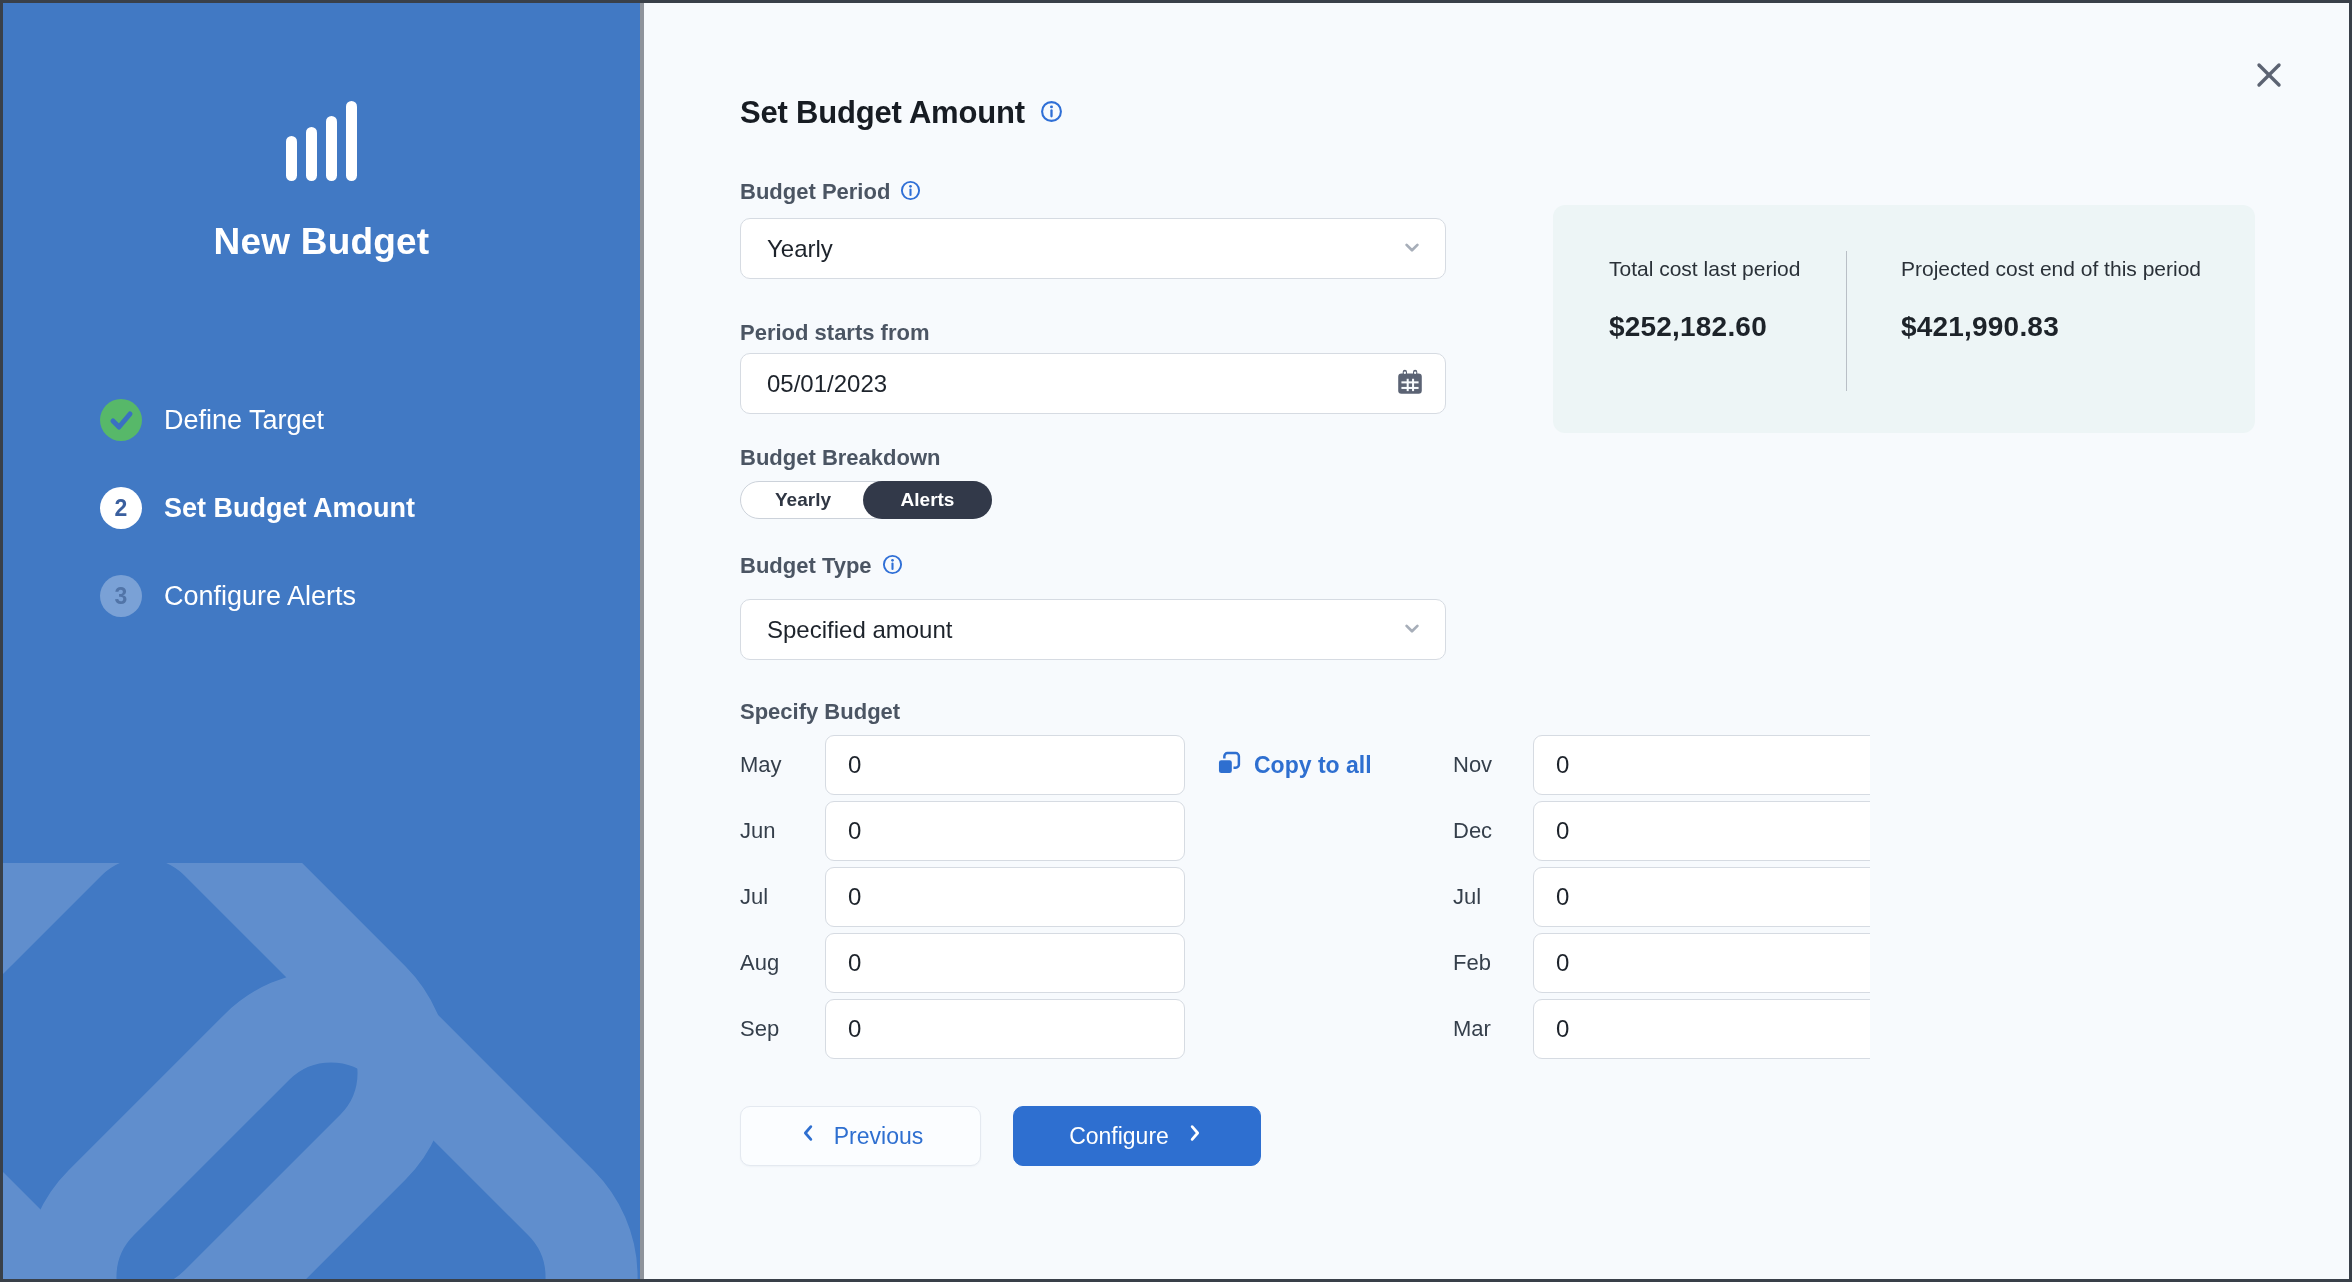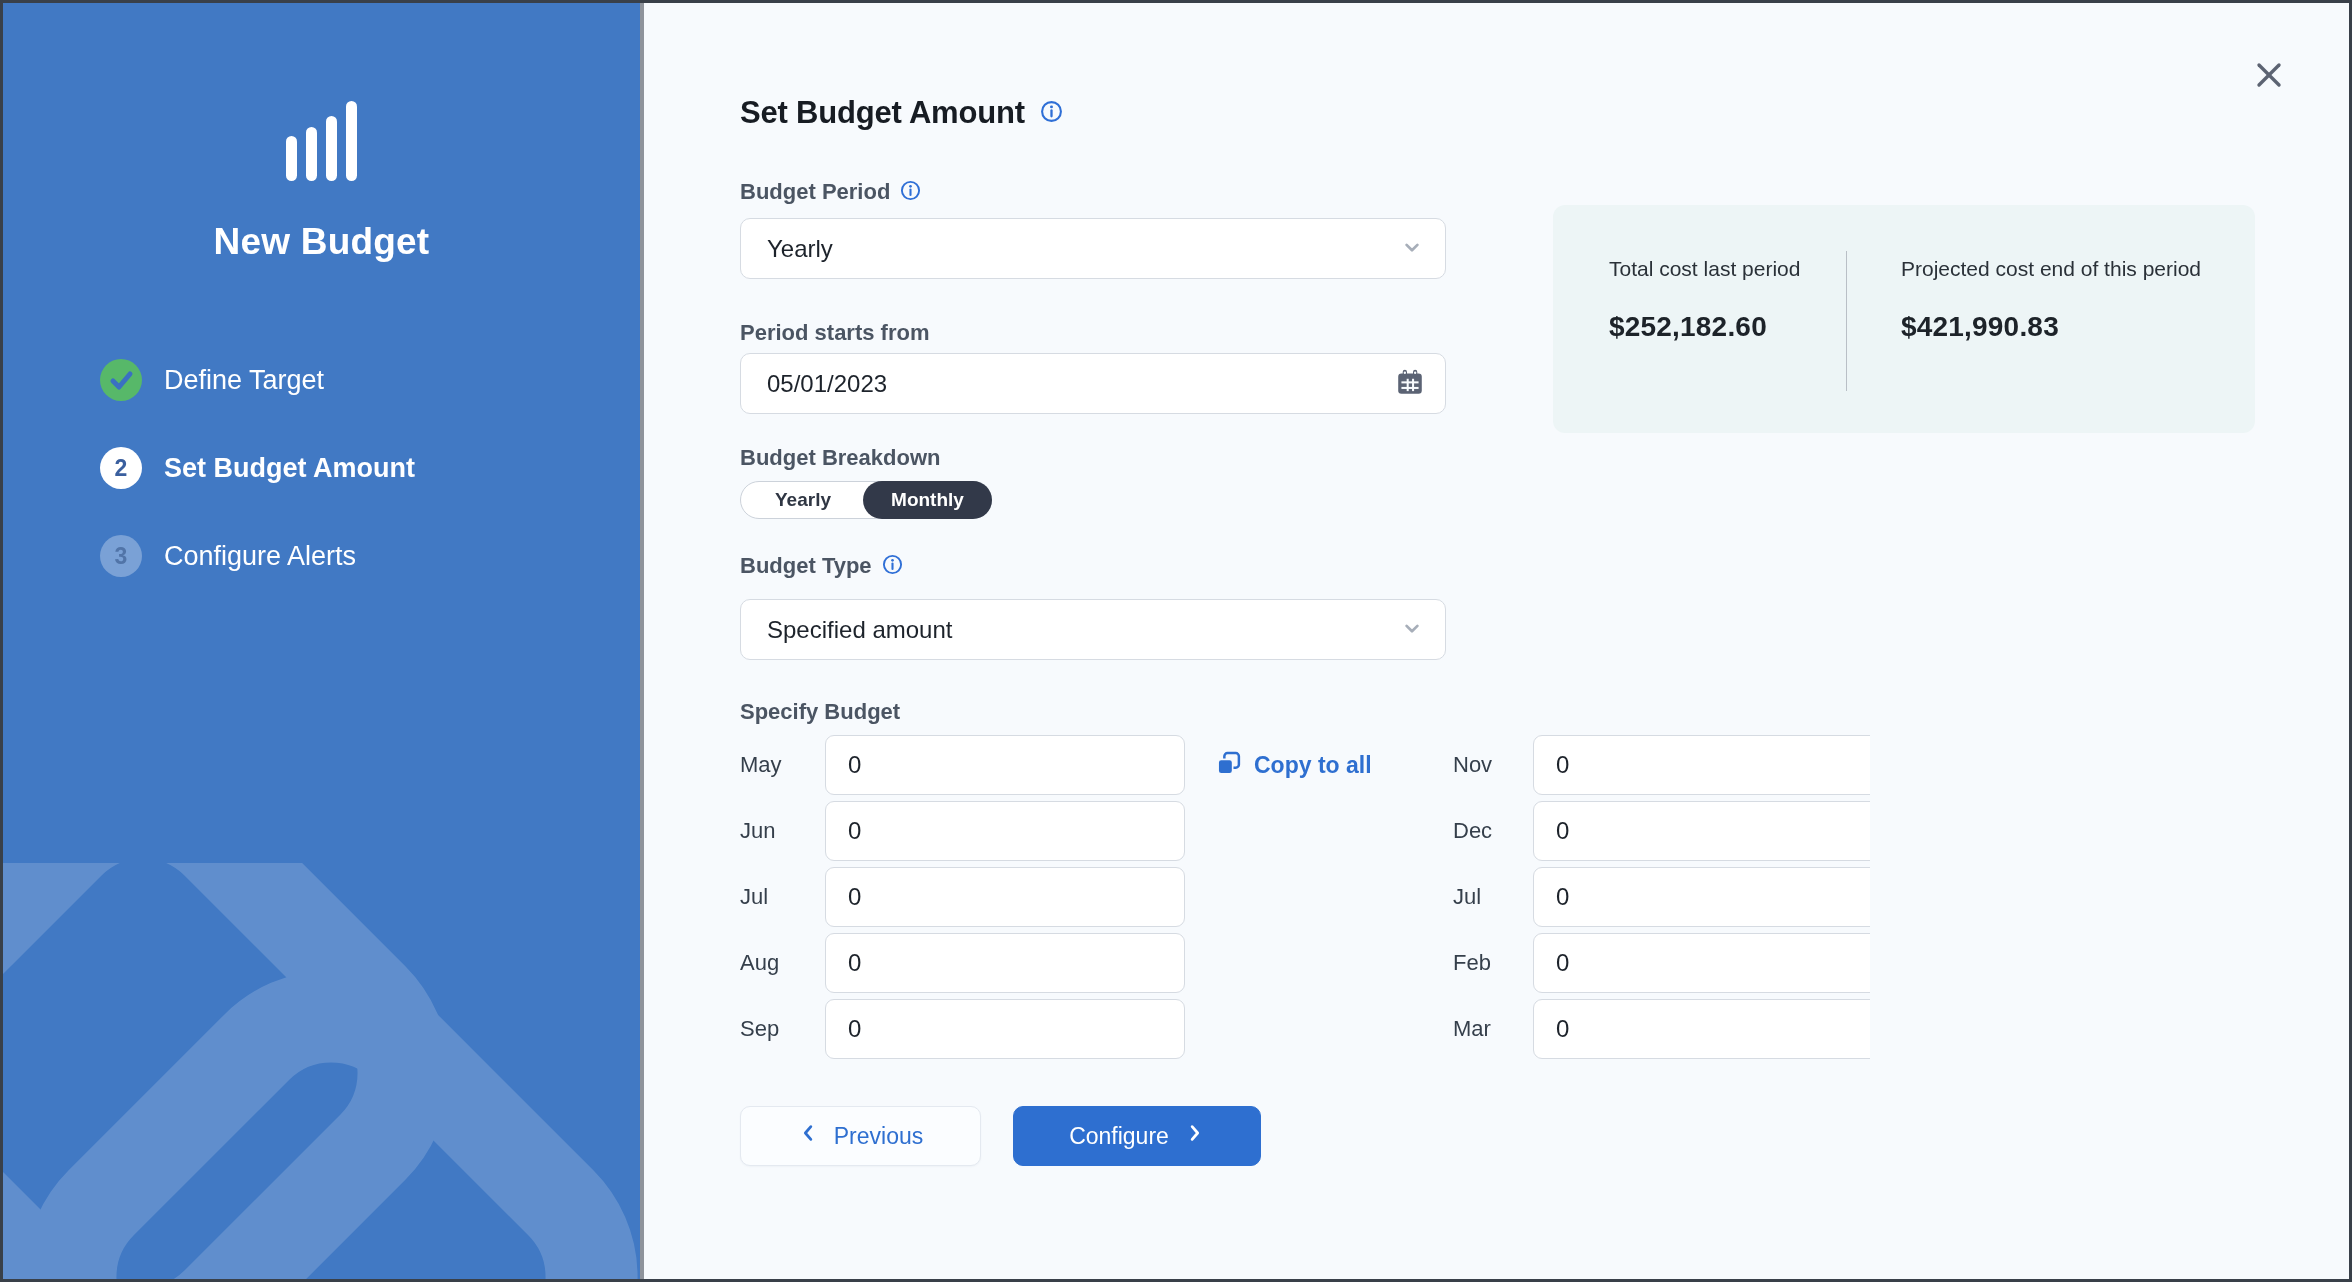--- a/index.html
+++ b/index.html
@@ -22,21 +22,21 @@
     color:#fff;
   }
   .watermark { position:absolute; left:-110px; top:860px; pointer-events:none; }
   .logo { position:absolute; top:98px; left:0; width:100%; display:flex; justify-content:center; align-items:flex-end; height:80px; }
   .logo svg { display:block; }
   .sidebar-title {
     position:absolute; top:218px; left:0; width:100%;
     text-align:center; font-size:37px; font-weight:700; letter-spacing:.2px;
   }
   .steps { position:absolute; top:356px; left:97px; }
-  .step { display:flex; align-items:center; margin-bottom:46px; height:42px; }
+  .step { display:flex; align-items:center; margin-bottom:46px; height:42px;margin-top:40px; }
   .step-circle {
     width:42px; height:42px; border-radius:50%; flex:0 0 42px;
     display:flex; align-items:center; justify-content:center;
     font-size:23px; font-weight:700;
   }
   .step-circle.complete { background:#57b869; }
   .step-circle.current  { background:#ffffff; color:#3a5f9e; }
   .step-circle.upcoming { background:rgba(255,255,255,0.30); color:rgba(25,55,105,0.42); }
   .step-label { margin-left:22px; font-size:27px; color:#fff; }
   .step-label.current { font-weight:700; }
@@ -246,21 +246,21 @@
             <rect x="6" y="11" width="16" height="11.5" fill="none" stroke="#f7fafd" stroke-width="0"></rect>
           </svg>
         </span>
       </div>
 
       <div class="field-label-row mt-label3">
         <span class="field-label">Budget Breakdown</span>
       </div>
       <div class="toggle mt-toggle">
         <span class="toggle-opt off">Yearly</span>
-        <span class="toggle-opt on">Monthly</span>
+        <span class="toggle-opt on">Alerts</span>
       </div>
 
       <div class="field-label-row mt-label4">
         <span class="field-label">Budget Type</span>
         <span>
           <svg width="21" height="21" viewBox="0 0 22 22">
             <circle cx="11" cy="11" r="9" fill="none" stroke="#2f6fd6" stroke-width="2"></circle>
             <circle cx="11" cy="6.6" r="1.4" fill="#2f6fd6"></circle>
             <line x1="11" y1="10" x2="11" y2="15.6" stroke="#2f6fd6" stroke-width="2.2" stroke-linecap="round"></line>
           </svg>

